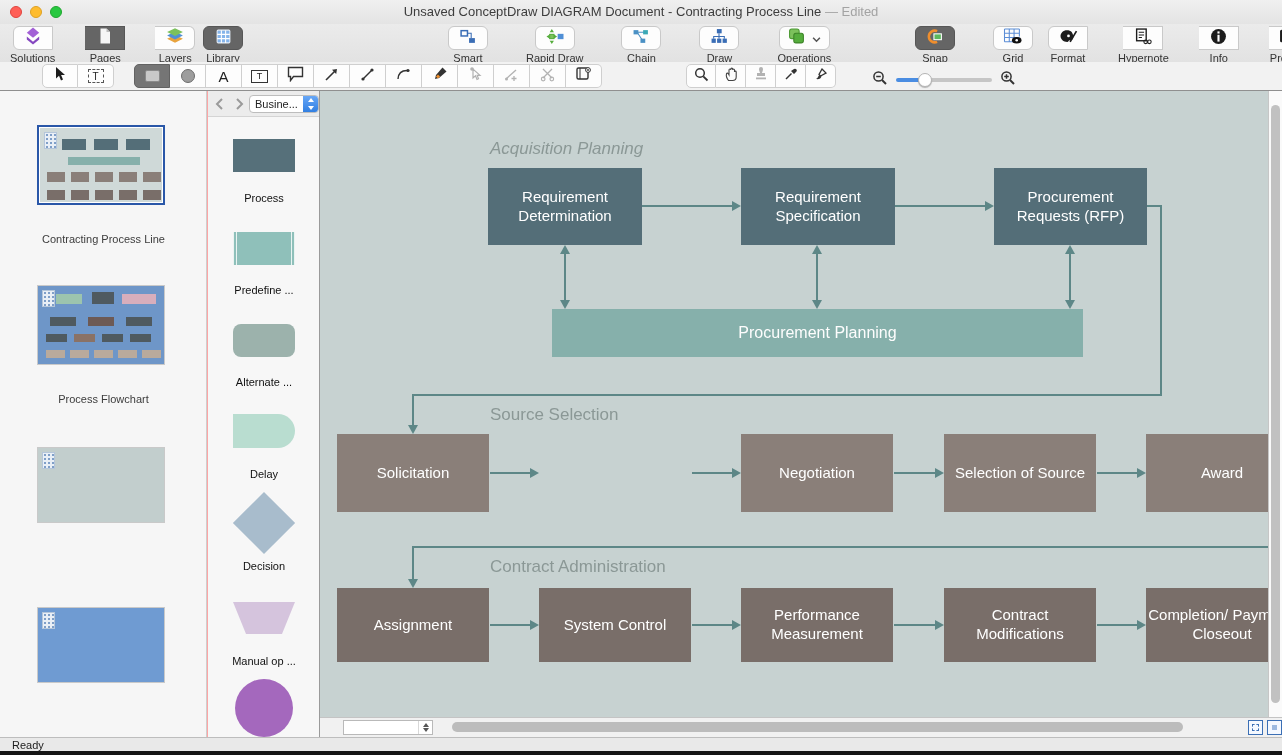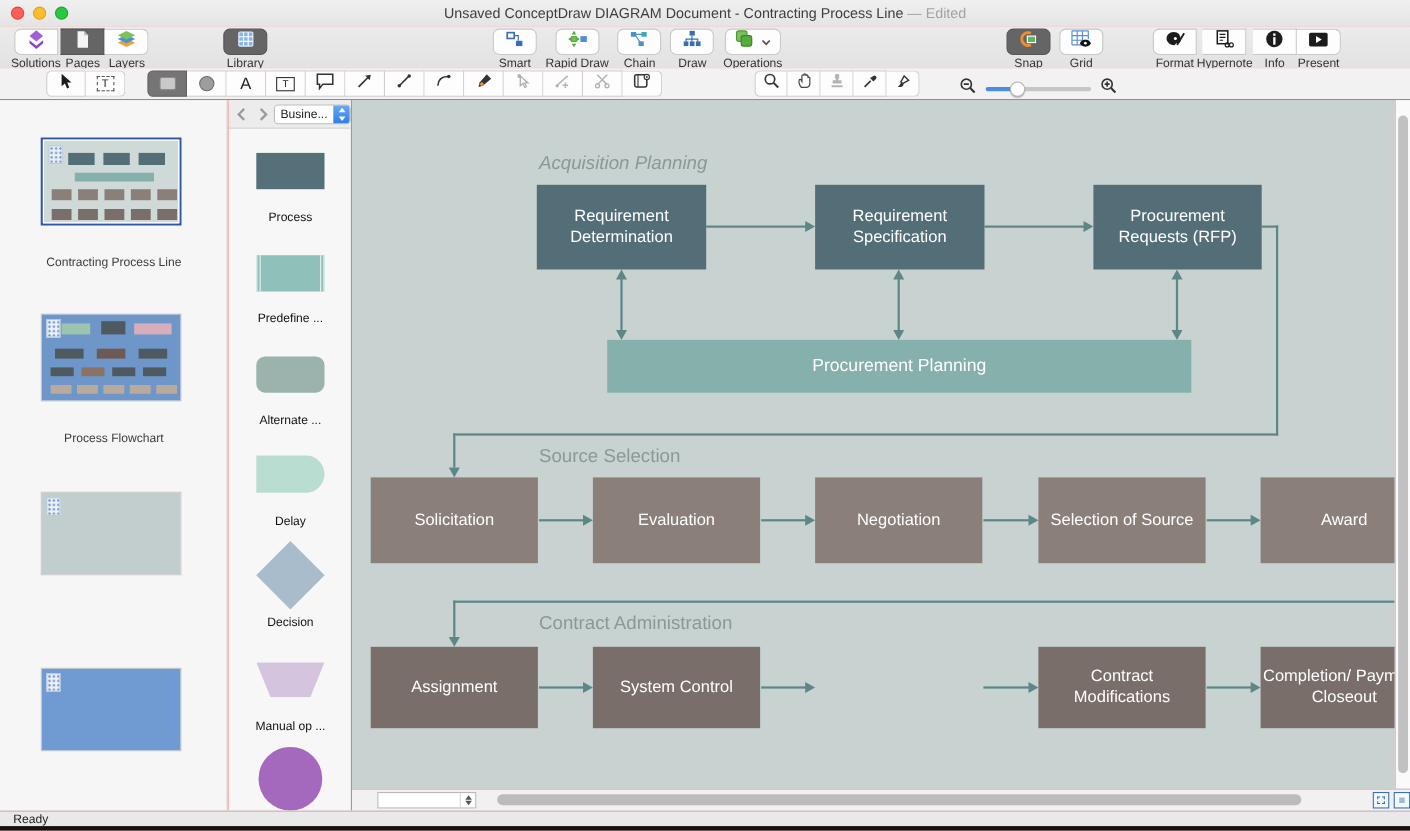--- a/index.html
+++ b/index.html
@@ -10,21 +10,21 @@
   #titlebar{position:absolute;left:0;top:0;width:1282px;height:24px;background:linear-gradient(#f0f0f0,#e4e4e4);}
   .tl{position:absolute;top:6px;width:12px;height:12px;border-radius:50%;}
   .tl.red{left:10px;background:#ff5f57;border:1px solid #e0443e;}
   .tl.yellow{left:30px;background:#febc2e;border:1px solid #dea123;}
   .tl.green{left:50px;background:#28c840;border:1px solid #1fa62f;}
   #title{position:absolute;left:0;right:0;top:4px;text-align:center;font-size:13px;color:#3d3d3d;white-space:nowrap;}
   #title .edited{color:#a3a3a3;}
 
   
   #toolbar1{position:absolute;left:0;top:24px;width:1282px;height:38px;background:linear-gradient(#ebebeb,#e2e2e2);}
-  .tbgroup{position:absolute;top:2px;display:flex;}
+  .tbgroup{position:absolute;top:2px;display:flex;gap:30px;}
   .tbbtn{display:flex;flex-direction:column;align-items:center;cursor:default;}
   .tbico{height:24px;min-width:40px;padding:0 8px;background:#fdfdfd;border:1px solid #c9c9c9;display:flex;align-items:center;justify-content:center;}
   .seg .tbbtn+.tbbtn .tbico{border-left:none;}
   .seg .tbbtn:first-child .tbico{border-radius:6px 0 0 6px;}
   .seg .tbbtn:last-child .tbico{border-radius:0 6px 6px 0;}
   .lone .tbico{border-radius:6px;}
   .tbico.dark{background:#656565;border-color:#565656;}
   .tblabel{font-size:11px;color:#333;margin-top:2px;white-space:nowrap;}
   .gap8{margin-left:8px;}
 
@@ -576,40 +576,40 @@
     <div class="tri u" style="left:745px;top:154px;"></div>
     <div class="tri d" style="left:745px;top:209px;"></div>
 
     <div class="hline" style="left:827px;top:114px;width:15px;"></div>
     <div class="vline" style="left:840px;top:114px;height:191px;"></div>
     <div class="hline" style="left:92px;top:303px;width:750px;"></div>
     <div class="vline" style="left:92px;top:303px;height:31px;"></div>
     <div class="tri d" style="left:88px;top:334px;"></div>
 
     <div class="fbox brown1" style="left:17px;top:343px;width:152px;height:78px;">Solicitation</div>
-    <div class="fbox brown1" style="left:219px;top:343px;width:152px;height:78px;">Evaluation</div>
     <div class="fbox brown1" style="left:421px;top:343px;width:152px;height:78px;">Negotiation</div>
     <div class="fbox brown1" style="left:624px;top:343px;width:152px;height:78px;">Selection of Source</div>
     <div class="fbox brown1" style="left:826px;top:343px;width:152px;height:78px;">Award</div>
 
     <div class="hline" style="left:170px;top:381px;width:41px;"></div>
     <div class="tri r" style="left:210px;top:377px;"></div>
     <div class="hline" style="left:372px;top:381px;width:41px;"></div>
     <div class="tri r" style="left:412px;top:377px;"></div>
     <div class="hline" style="left:574px;top:381px;width:42px;"></div>
     <div class="tri r" style="left:615px;top:377px;"></div>
     <div class="hline" style="left:777px;top:381px;width:41px;"></div>
     <div class="tri r" style="left:817px;top:377px;"></div>
 
     <div class="hline" style="left:92px;top:455px;width:856px;"></div>
     <div class="vline" style="left:92px;top:455px;height:33px;"></div>
     <div class="tri d" style="left:88px;top:488px;"></div>
 
     <div class="fbox brown2" style="left:17px;top:497px;width:152px;height:74px;">Assignment</div>
     <div class="fbox brown2" style="left:219px;top:497px;width:152px;height:74px;">System Control</div>
+    <div class="fbox brown2" style="left:421px;top:497px;width:152px;height:74px;">Performance Measurement</div>
     <div class="fbox brown2" style="left:624px;top:497px;width:152px;height:74px;">Contract Modifications</div>
     <div class="fbox brown2" style="left:826px;top:497px;width:152px;height:74px;">Completion/ Payment/ Closeout</div>
 
     <div class="hline" style="left:170px;top:533px;width:41px;"></div>
     <div class="tri r" style="left:210px;top:529px;"></div>
     <div class="hline" style="left:372px;top:533px;width:41px;"></div>
     <div class="tri r" style="left:412px;top:529px;"></div>
     <div class="hline" style="left:574px;top:533px;width:42px;"></div>
     <div class="tri r" style="left:615px;top:529px;"></div>
     <div class="hline" style="left:777px;top:533px;width:41px;"></div>

